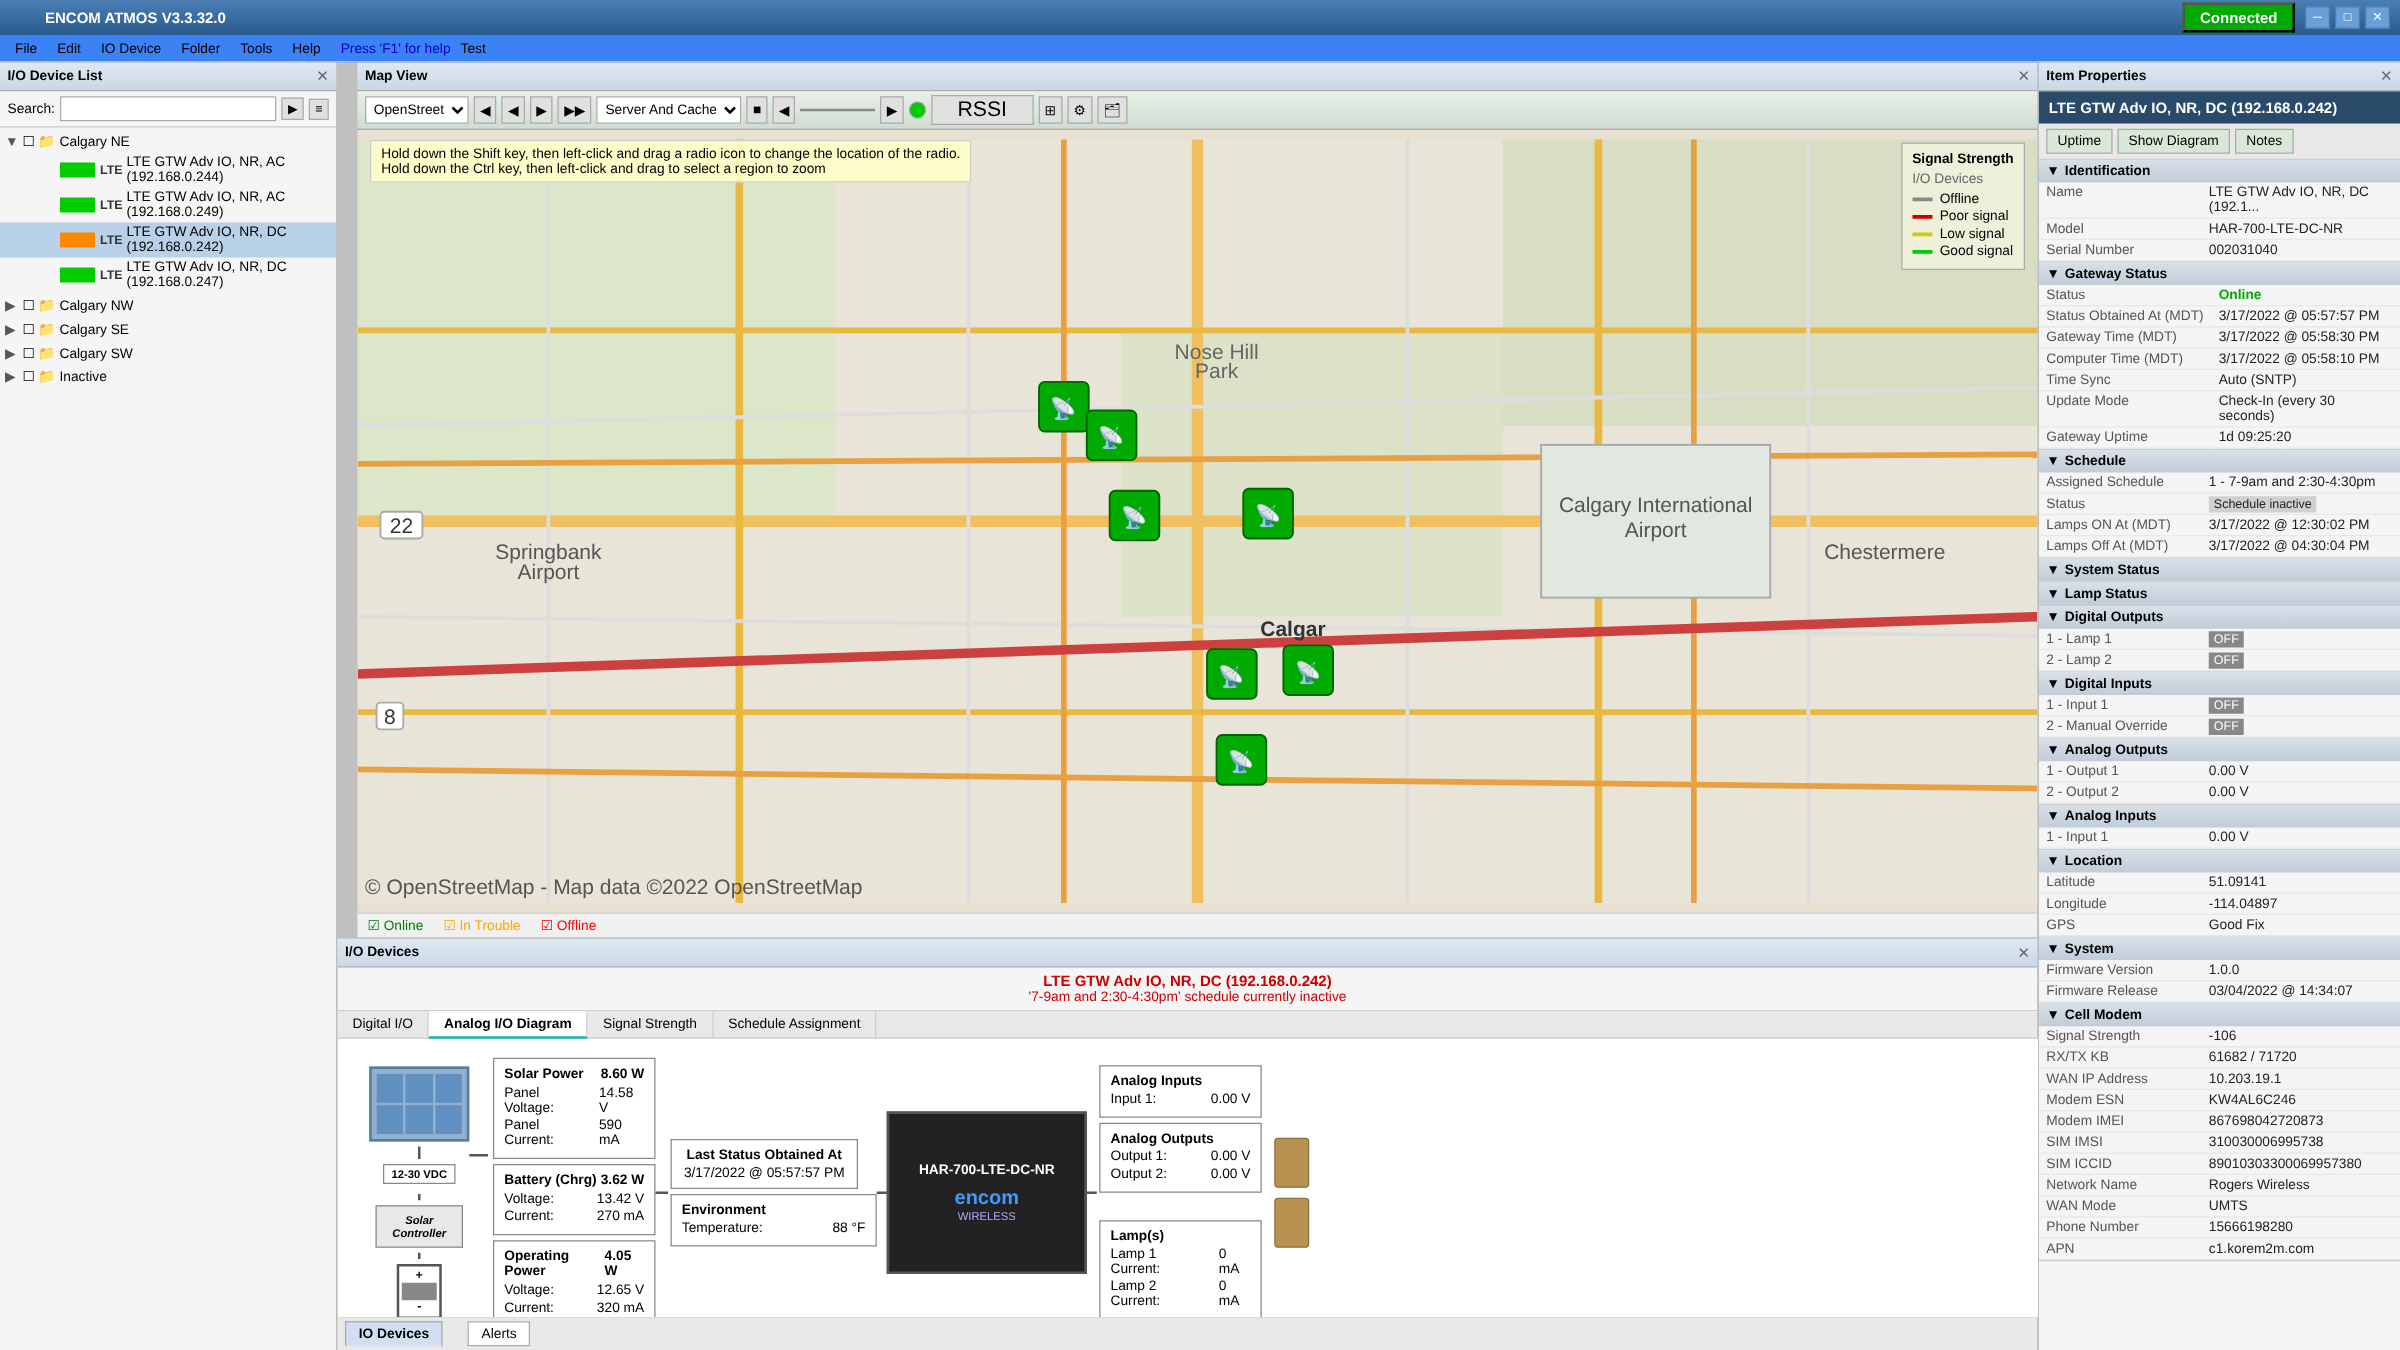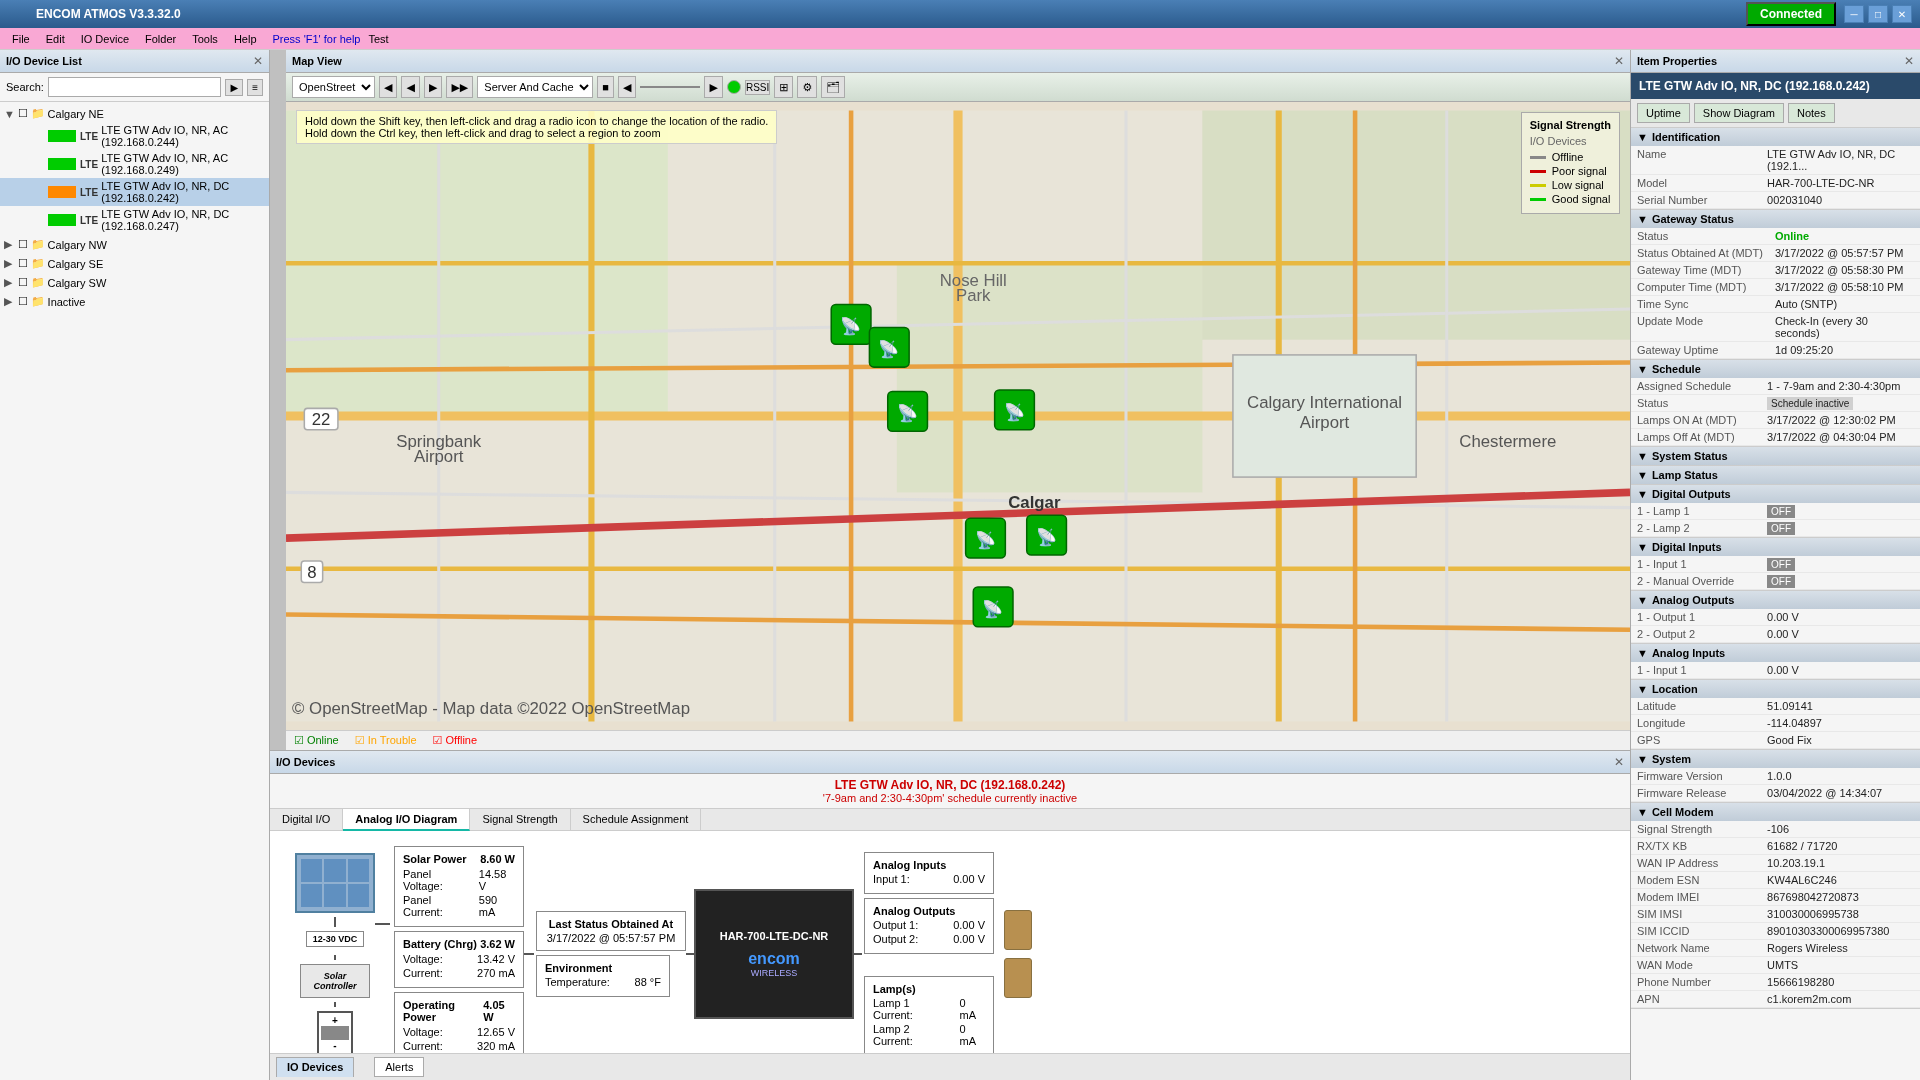--- a/index.html
+++ b/index.html
@@ -23,21 +23,21 @@
       border: 1px solid #4a7fb5;
       color: white;
       width: 20px; height: 18px;
       cursor: pointer;
       font-size: 10px;
       display: flex; align-items: center; justify-content: center;
     }
 
     
     .menu-bar {
-      background: #f9a8d4;
+      background: #3b82f6;
       border-bottom: 1px solid #ccc;
       height: 22px;
       display: flex;
       align-items: center;
       padding: 0 4px;
       flex-shrink: 0;
     }
     .menu-item {
       padding: 2px 8px;
       cursor: pointer;
@@ -177,22 +177,22 @@
       background: #e0e0e0;
       border: 1px solid #aaa;
       padding: 2px 4px;
       cursor: pointer;
       font-size: 11px;
       height: 22px;
     }
     .rssi-badge {
       background: #e0e0e0;
       border: 1px solid #aaa;
-      padding: 1px 0;
-      font-size: 10px;
+      padding: 1px 20px;
+      font-size: 17px;
     }
     .map-container {
       flex: 1;
       position: relative;
       overflow: hidden;
       background: #e8e0d0;
     }
     .map-tip {
       position: absolute;
       top: 8px;
@@ -801,21 +801,21 @@
 
           <div style="width:10px; height:2px; background:#555; align-self:center;"></div>
 
           <div style="display:flex; flex-direction:column; gap:4px; margin-left:2px;">
 
             <div class="diagram-box" style="width:150px; text-align:center;">
               <div style="font-weight:bold; margin-bottom:2px;">Last Status Obtained At</div>
               <div>3/17/2022 @ 05:57:57 PM</div>
             </div>
 
-            <div class="diagram-box" style="width:134px;">
+            <div class="diagram-box" style="width:165px;">
               <div style="font-weight:bold; margin-bottom:2px;">Environment</div>
               <div class="diagram-row">
                 <span>Temperature:</span>
                 <span>88 °F</span>
               </div>
             </div>
           </div>
 
           <div style="width:8px; height:2px; background:#555; align-self:center;"></div>
 

